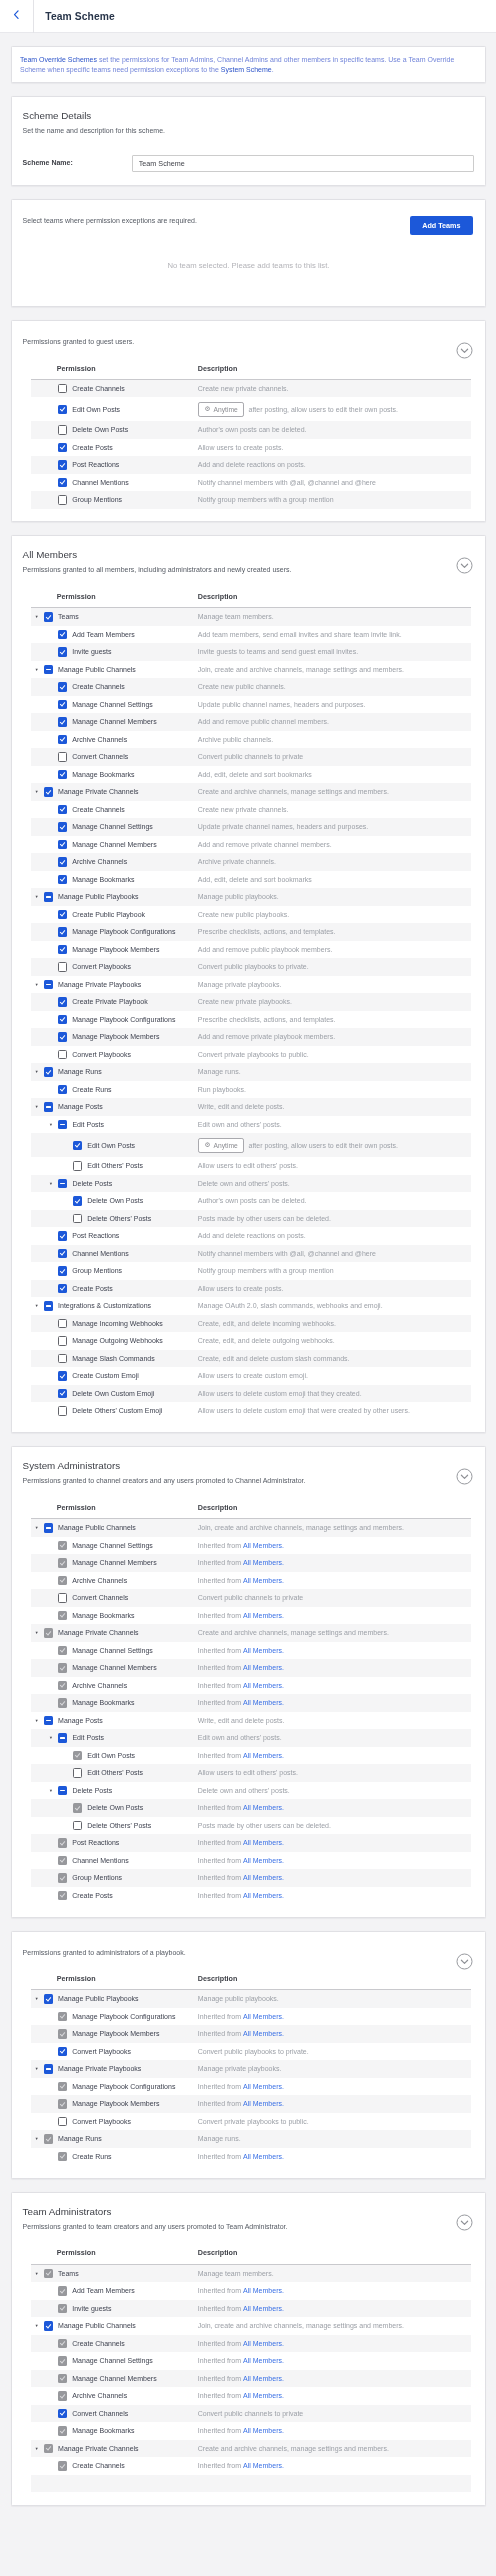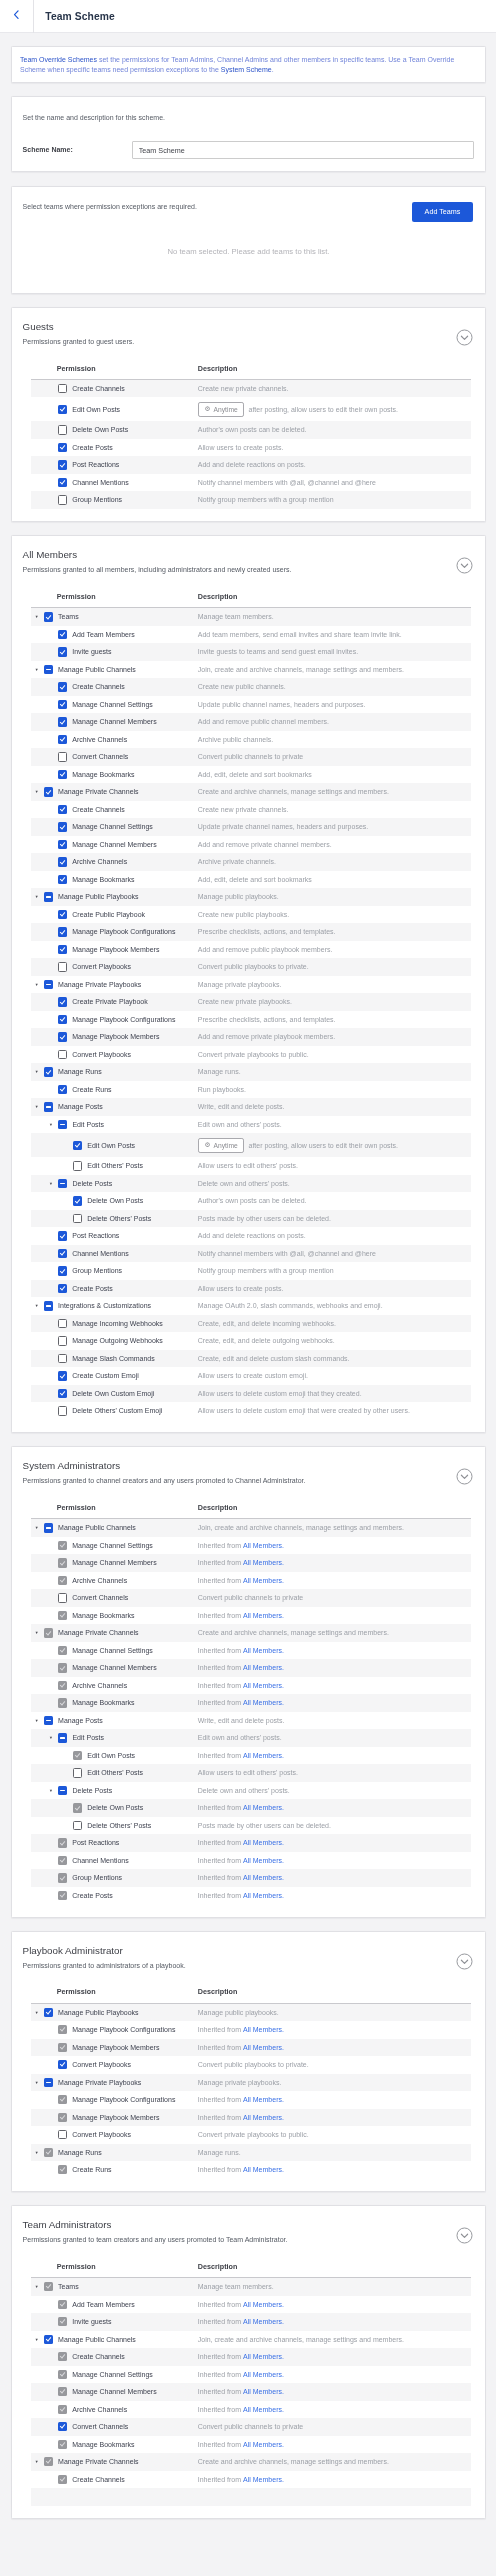--- a/index.html
+++ b/index.html
@@ -26,21 +26,21 @@
   .sec-title{font-size:9.8px;font-weight:400;color:var(--text-dark);line-height:13.4px}
   .sec-sub{font-size:7px;color:var(--text-sub);margin-top:4.6px}
   
   .form-row{display:flex;margin-top:9.3px}
   .form-row:first-of-type{margin-top:20.6px}
   .form-label{flex:0 0 109px;font-size:7px;font-weight:700;color:var(--text-dark);padding-top:4.6px}
   .text-input{flex:1;height:17.5px;border:0.5px solid #ccc;border-radius:1px;padding:0 6.2px;font-size:7.2px;color:var(--text-dark);font-family:inherit}
   .text-area{flex:1;height:59px;border:0.5px solid #ccc;border-radius:1px;padding:4.1px 6.2px;font-size:7.2px;color:var(--text-dark);font-family:inherit;resize:both}
   .text-area::placeholder,.text-input::placeholder{color:#b0b0b5}
   
-  .add-teams-btn{position:absolute;top:15.5px;right:12.4px;height:19.6px;padding:0 12.4px;background:var(--blue);color:#fff;font-size:7.2px;font-weight:400;border:none;border-radius:2.1px;cursor:pointer;font-family:inherit}
+  .add-teams-btn{position:absolute;top:15.5px;right:12.4px;height:19.6px;padding:0 12.4px;background:var(--blue);color:#fff;font-size:7.2px;font-weight:700;border:none;border-radius:2.1px;cursor:pointer;font-family:inherit}
   .empty-msg{text-align:center;color:#b3b3b8;font-size:7.7px;margin:37px 0 24px 0}
   
   .collapse-btn{position:absolute;top:20.6px;right:12.4px;width:17.5px;height:17.5px;background:none;border:none;cursor:pointer;padding:0}
   .perm-table{margin:18.5px 3.1px 0 8.2px}
   .perm-head{display:flex;border-bottom:0.5px solid #c9c9cd;padding-bottom:6.2px}
   .perm-head .h{font-size:7.2px;font-weight:700;color:var(--text-dark)}
   .perm-head .h.p{flex:0 0 167px;padding-left:26px}
   .perm-row{display:flex;align-items:center;min-height:17.5px}
   .perm-row.alt{background:var(--stripe)}
   .perm-row.tall{min-height:24px}
@@ -72,36 +72,36 @@
     </span>
   </button>
   <h1>Team Scheme</h1>
 </header>
 
 <div class="card banner">
   <p><a>Team Override Schemes</a><span> set the permissions for Team Admins, Channel Admins and other members in specific teams. Use a Team Override Scheme when specific teams need permission exceptions to the </span><a>System Scheme</a><span>.</span></p>
 </div>
 
 <section class="card pad-card">
+  <h2 class="sec-title">Scheme Details</h2>
   <p class="sec-sub">Set the name and description for this scheme.</p>
   <div class="form-row">
     <label class="form-label">Scheme Name:</label>
     <input class="text-input" type="text" value="Team Scheme" style="">
   </div>
 </section>
 
 <section class="card pad-card">
   <p class="sec-sub">Select teams where permission exceptions are required.</p>
   <button class="add-teams-btn">Add Teams</button>
   <p class="empty-msg">No team selected. Please add teams to this list.</p>
 </section>
 
 <div id="perm-sections">
     <section class="card pad-card">
-      <h2 class="sec-title">Guests</h2>
       <p class="sec-sub">Permissions granted to guest users.</p>
       <button class="collapse-btn"><span><svg width="17" height="17" viewBox="0 0 24 24">
             <circle cx="12" cy="12" r="10.6" fill="none" stroke="#8e9095" stroke-width="1.3"></circle>
             <path d="M7.6 10.2 L12 14.6 L16.4 10.2" fill="none" stroke="#8e9095" stroke-width="1.6" stroke-linecap="round" stroke-linejoin="round"></path>
           </svg></span></button>
       <div class="perm-table">
         <div class="perm-head">
           <span class="h p">Permission</span>
           <span class="h d">Description</span>
         </div>
@@ -873,21 +873,20 @@
             <span class="perm-label">Create Posts</span>
           </div>
           <div class="cell-desc">
             <span>Inherited from</span>
             <a>All Members.</a>
           </div>
         </div>
       </div>
     </section>
     <section class="card pad-card">
-      <h2 class="sec-title">Playbook Administrator</h2>
       <p class="sec-sub">Permissions granted to administrators of a playbook.</p>
       <button class="collapse-btn"><span><svg width="17" height="17" viewBox="0 0 24 24">
             <circle cx="12" cy="12" r="10.6" fill="none" stroke="#8e9095" stroke-width="1.3"></circle>
             <path d="M7.6 10.2 L12 14.6 L16.4 10.2" fill="none" stroke="#8e9095" stroke-width="1.6" stroke-linecap="round" stroke-linejoin="round"></path>
           </svg></span></button>
       <div class="perm-table">
         <div class="perm-head">
           <span class="h p">Permission</span>
           <span class="h d">Description</span>
         </div>

